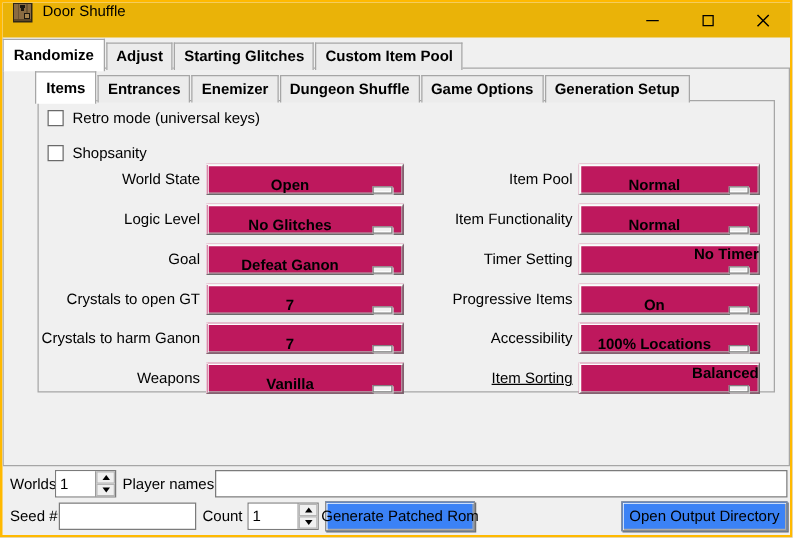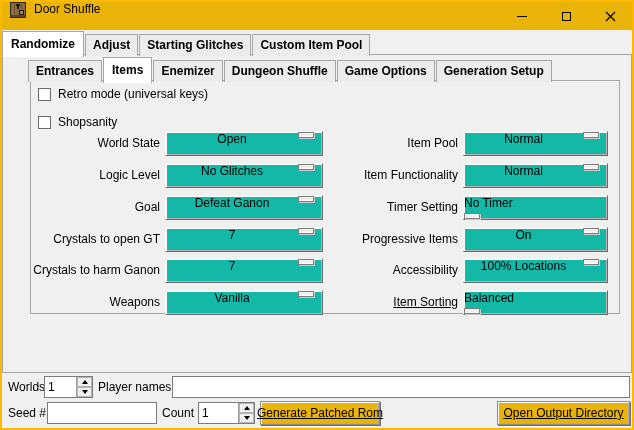--- a/index.html
+++ b/index.html
@@ -23,39 +23,39 @@
   .tab{background:#ececec;border:1px solid #a6a6a6;border-bottom:none;padding:3px 7px 3px 7px;
        margin-right:1px;height:15px;line-height:15px;white-space:nowrap;font-weight:bold;}
   .tab.active{background:#ffffff;padding:5px 8px 4px 8px;height:16px;margin-bottom:-1px;z-index:4;}
   .panel-main{position:absolute;left:0;top:52px;width:628px;height:317px;border:1px solid #a6a6a6;background:#f0f0f0;z-index:1;}
   .panel-sub{position:absolute;left:28px;top:78px;width:588px;height:232px;border:1px solid #a6a6a6;background:#f0f0f0;z-index:2;}
   
   .check-row{position:absolute;display:flex;align-items:center;z-index:5;}
   .checkbox{width:13px;height:13px;background:#fff;border:1px solid #6a6a6a;box-sizing:border-box;margin-right:7px;}
   
   .opt-label{position:absolute;height:25px;line-height:25px;text-align:right;white-space:nowrap;z-index:5;}
-  .opt-menu{position:absolute;height:25px;box-sizing:border-box;display:flex;align-items:flex-start;z-index:5;
-    background:#14b8a6;border:1px solid;border-color:#f3f3f3 #6b6b6b #6b6b6b #f3f3f3;
-    box-shadow:inset 1px 1px 0 #fdfdfd, inset -1px -1px 0 #b4b4b4;}
+  .opt-menu{position:absolute;height:25px;box-sizing:border-box;display:flex;align-items:flex-end;z-index:5;
+    background:#be185d;border:1px solid;border-color:#f3f3f3 #6b6b6b #6b6b6b #f3f3f3;
+    box-shadow:inset 1px 1px 0 #fdfdfd, inset -1px -1px 0 #b4b4b4;font-weight:bold;}
   .opt-value{flex:1;text-align:center;white-space:nowrap;}
   .opt-indicator{width:16px;height:6px;margin-right:8px;background:#f0f0f0;flex:0 0 auto;
     border:1px solid #7e7e7e;box-sizing:border-box;box-shadow:inset -1px -1px 0 #ffffff,1px 1px 0 #c9c9c9;}
   
   .lbl{position:absolute;height:22px;line-height:22px;white-space:nowrap;z-index:5;}
   .entry{position:absolute;height:22px;box-sizing:border-box;background:#fff;border:1px solid #7b7b7b;
     font-family:"Liberation Sans",sans-serif;font-size:12px;padding:0 3px;z-index:5;}
   .spin{position:absolute;height:22px;box-sizing:border-box;background:#fff;border:1px solid #7b7b7b;display:flex;z-index:5;}
   .spin-entry{flex:1;border:none;outline:none;padding:0 0 0 3px;font-family:"Liberation Sans",sans-serif;font-size:12px;background:#fff;min-width:0;}
   .spin-arrows{width:15px;display:flex;flex-direction:column;border-left:1px solid #9a9a9a;}
   .spin-btn{flex:1;background:#f0f0f0;display:flex;align-items:center;justify-content:center;border:1px solid #b5b5b5;box-sizing:border-box;}
   .tri-up{width:0;height:0;border-left:3px solid transparent;border-right:3px solid transparent;border-bottom:4px solid #000;}
   .tri-down{width:0;height:0;border-left:3px solid transparent;border-right:3px solid transparent;border-top:4px solid #000;}
-  .btn{position:absolute;height:24px;box-sizing:border-box;background:#eab308;display:flex;align-items:center;justify-content:center;
+  .btn{position:absolute;height:24px;box-sizing:border-box;background:#3b82f6;display:flex;align-items:center;justify-content:center;
     border:1px solid #8d8d8d;box-shadow:inset 1px 1px 0 #fcfcfc, inset -1px -1px 0 #ababab, 1px 1px 0 #6f6f6f;
-    white-space:nowrap;z-index:5;font-size:12px;text-decoration:underline;}
+    white-space:nowrap;z-index:5;font-size:12px;}
 </style>
 </head>
 <body>
 
 <div class="window">
 
   <div class="titlebar">
     <svg class="app-icon" viewBox="0 0 16 16" shape-rendering="crispEdges" xmlns="http://www.w3.org/2000/svg">
       <rect x="0" y="0" width="16" height="16" fill="#2f2717"></rect>
       <rect x="1" y="1" width="14" height="14" fill="#8a6b42"></rect>
@@ -86,22 +86,22 @@
   <div class="panel-main"></div>
   <div class="tabrow tabrow-main">
     <div class="tab active">Randomize</div>
     <div class="tab">Adjust</div>
     <div class="tab">Starting Glitches</div>
     <div class="tab">Custom Item Pool</div>
   </div>
 
   <div class="panel-sub"></div>
   <div class="tabrow tabrow-sub">
+    <div class="tab active">Items</div>
     <div class="tab">Entrances</div>
-    <div class="tab active">Items</div>
     <div class="tab">Enemizer</div>
     <div class="tab">Dungeon Shuffle</div>
     <div class="tab">Game Options</div>
     <div class="tab">Generation Setup</div>
   </div>
 
   <div class="check-row" style="left:36px;top:82px;height:20px;">
     <span class="checkbox"></span>
     <span>Retro mode (universal keys)</span>
   </div>

